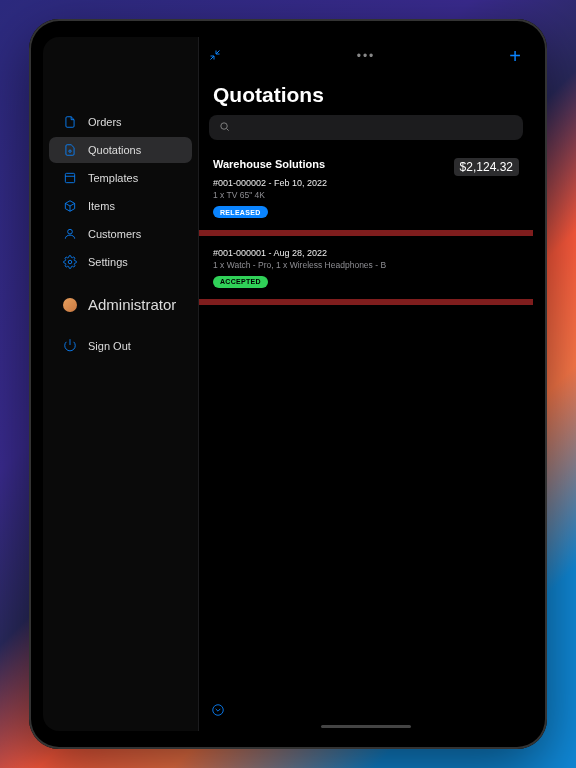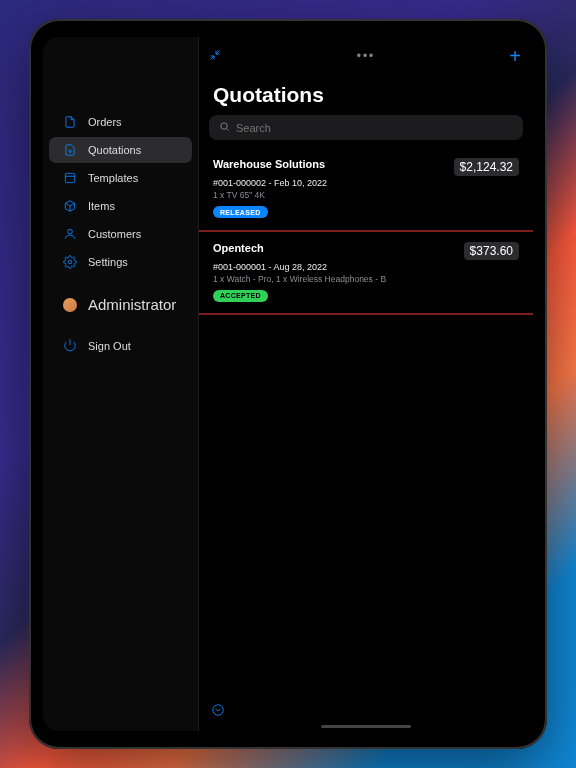--- a/index.html
+++ b/index.html
@@ -161,21 +161,21 @@
     .search-glyph {
       color: #888;
       font-size: 11px;
     }
     .list {
       flex: 1;
       overflow-y: auto;
     }
     .list-item {
       padding: 10px 14px 11px 14px;
-      border-bottom: 2px solid #7f1d1d;
+      border-bottom: 6px solid #7f1d1d;
       position: relative;
     }
     .li-header {
       display: flex;
       justify-content: space-between;
       align-items: flex-start;
     }
     .li-company {
       color: #fff;
       font-size: 11px;
@@ -334,40 +334,35 @@
 
       <h1 class="page-title">Quotations</h1>
 
       <div class="search-bar">
         <span class="search-glyph">
           <svg width="11" height="11" viewBox="0 0 24 24" stroke="#888" fill="none" stroke-width="2">
               <circle cx="11" cy="11" r="7"></circle>
               <line x1="21" y1="21" x2="16.65" y2="16.65"></line>
             </svg>
         </span>
-        <input type="text" placeholder="Search" style="">
       </div>
 
       <div class="list">
 
         <div class="list-item">
           <div class="li-header">
             <span class="li-company">Warehouse Solutions</span>
             <span class="li-price">$2,124.32</span>
           </div>
           <div class="li-sub">#001-000002 - Feb 10, 2022</div>
           <div class="li-desc">1 x TV 65" 4K</div>
           <span class="status-badge status-released">RELEASED</span>
         </div>
 
         <div class="list-item">
-          <div class="li-header">
-            <span class="li-company">Opentech</span>
-            <span class="li-price">$373.60</span>
-          </div>
           <div class="li-sub">#001-000001 - Aug 28, 2022</div>
           <div class="li-desc">1 x Watch - Pro, 1 x Wireless Headphones - B</div>
           <span class="status-badge status-accepted">ACCEPTED</span>
         </div>
 
 
       </div>
 
       <div class="bottom-icon">
         <svg viewBox="0 0 24 24">

